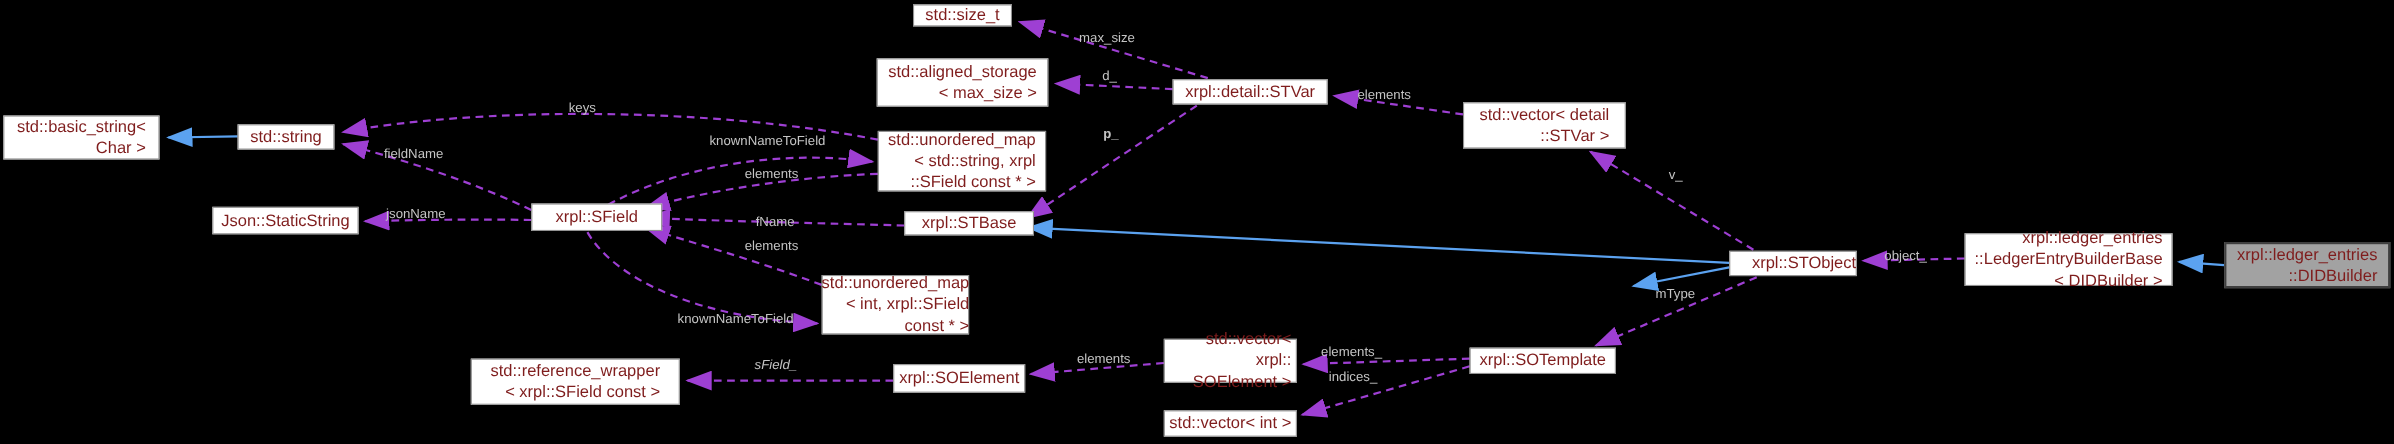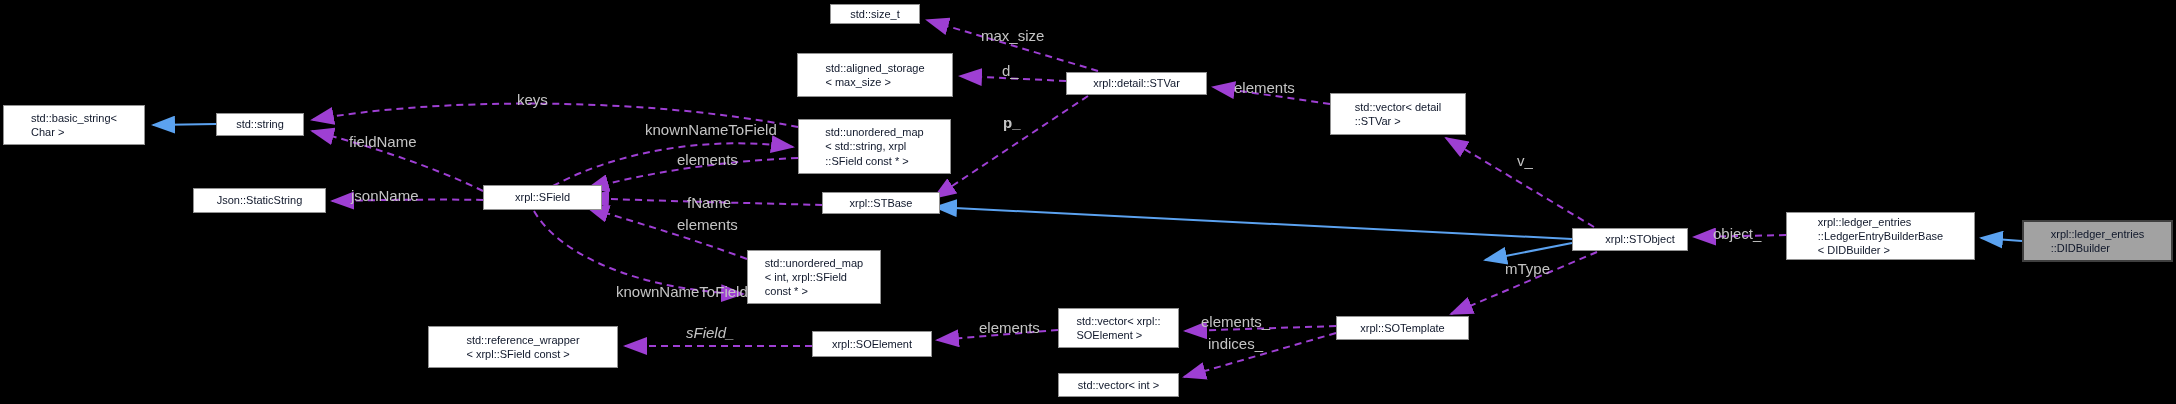--- a/index.html
+++ b/index.html
@@ -1,23 +1,23 @@
 <!DOCTYPE html>
 <html><head>
 <meta charset="utf-8">
 <style>
   html,body{margin:0;padding:0;background:#000;}
   #canvas{position:relative;width:2176px;height:404px;background:#000;overflow:hidden;
           font-family:"Liberation Sans",sans-serif;}
   #edges{position:absolute;left:0;top:0;width:2176px;height:404px;}
   .node{position:absolute;box-sizing:border-box;background:#ffffff;border:1.5px solid #929292;
-        color:#0f172a;font-size:11px;line-height:1.28;display:flex;align-items:center;
-        justify-content:center;text-align:left;white-space:pre-line;padding:1px 4px;}
+        color:#7f1d1d;font-size:15px;line-height:1.28;display:flex;align-items:center;
+        justify-content:center;text-align:right;white-space:pre-line;padding:1px 4px;}
   .node.focal{background:#a2a2a2;border:2px solid #3f3f3f;}
-  .elabel{position:absolute;color:#c4c4c4;font-size:15px;white-space:nowrap;}
+  .elabel{position:absolute;color:#c4c4c4;font-size:12px;white-space:nowrap;}
   path.pedge{stroke:#9e3fd3;stroke-width:2;fill:none;stroke-dasharray:7,5;}
   path.bedge{stroke:#5ba2f0;stroke-width:2;fill:none;}
 </style>
 </head>
 <body>
 
 <div id="canvas">
 
   <svg id="edges" viewBox="0 0 2176 404">
     <defs>
@@ -64,21 +64,21 @@
   <div class="node" style="left:797px;top:53px;width:156px;height:44px;">std::aligned_storage
 &lt; max_size &gt;</div>
   <div class="node" style="left:798px;top:119px;width:153px;height:55px;">std::unordered_map
 &lt; std::string, xrpl
 ::SField const * &gt;</div>
   <div class="node" style="left:822px;top:192px;width:118px;height:22px;">xrpl::STBase</div>
   <div class="node" style="left:747px;top:250px;width:134px;height:54px;">std::unordered_map
 &lt; int, xrpl::SField
 const * &gt;</div>
   <div class="node" style="left:1066px;top:72px;width:141px;height:23px;">xrpl::detail::STVar</div>
-  <div class="node" style="left:1330px;top:93px;width:136px;height:42px;">std::vector&lt; detail
+  <div class="node" style="left:1330px;top:93px;width:148px;height:42px;">std::vector&lt; detail
 ::STVar &gt;</div>
   <div class="node" style="left:428px;top:326px;width:190px;height:42px;">std::reference_wrapper
 &lt; xrpl::SField const &gt;</div>
   <div class="node" style="left:812px;top:331px;width:120px;height:26px;">xrpl::SOElement</div>
   <div class="node" style="left:1058px;top:308px;width:121px;height:40px;">std::vector&lt; xrpl::
 SOElement &gt;</div>
   <div class="node" style="left:1058px;top:373px;width:121px;height:24px;">std::vector&lt; int &gt;</div>
   <div class="node" style="left:1336px;top:316px;width:133px;height:24px;">xrpl::SOTemplate</div>
   <div class="node" style="left:1572px;top:228px;width:116px;height:23px;padding-left:24px;">xrpl::STObject</div>
   <div class="node" style="left:1786px;top:212px;width:189px;height:48px;">xrpl::ledger_entries

